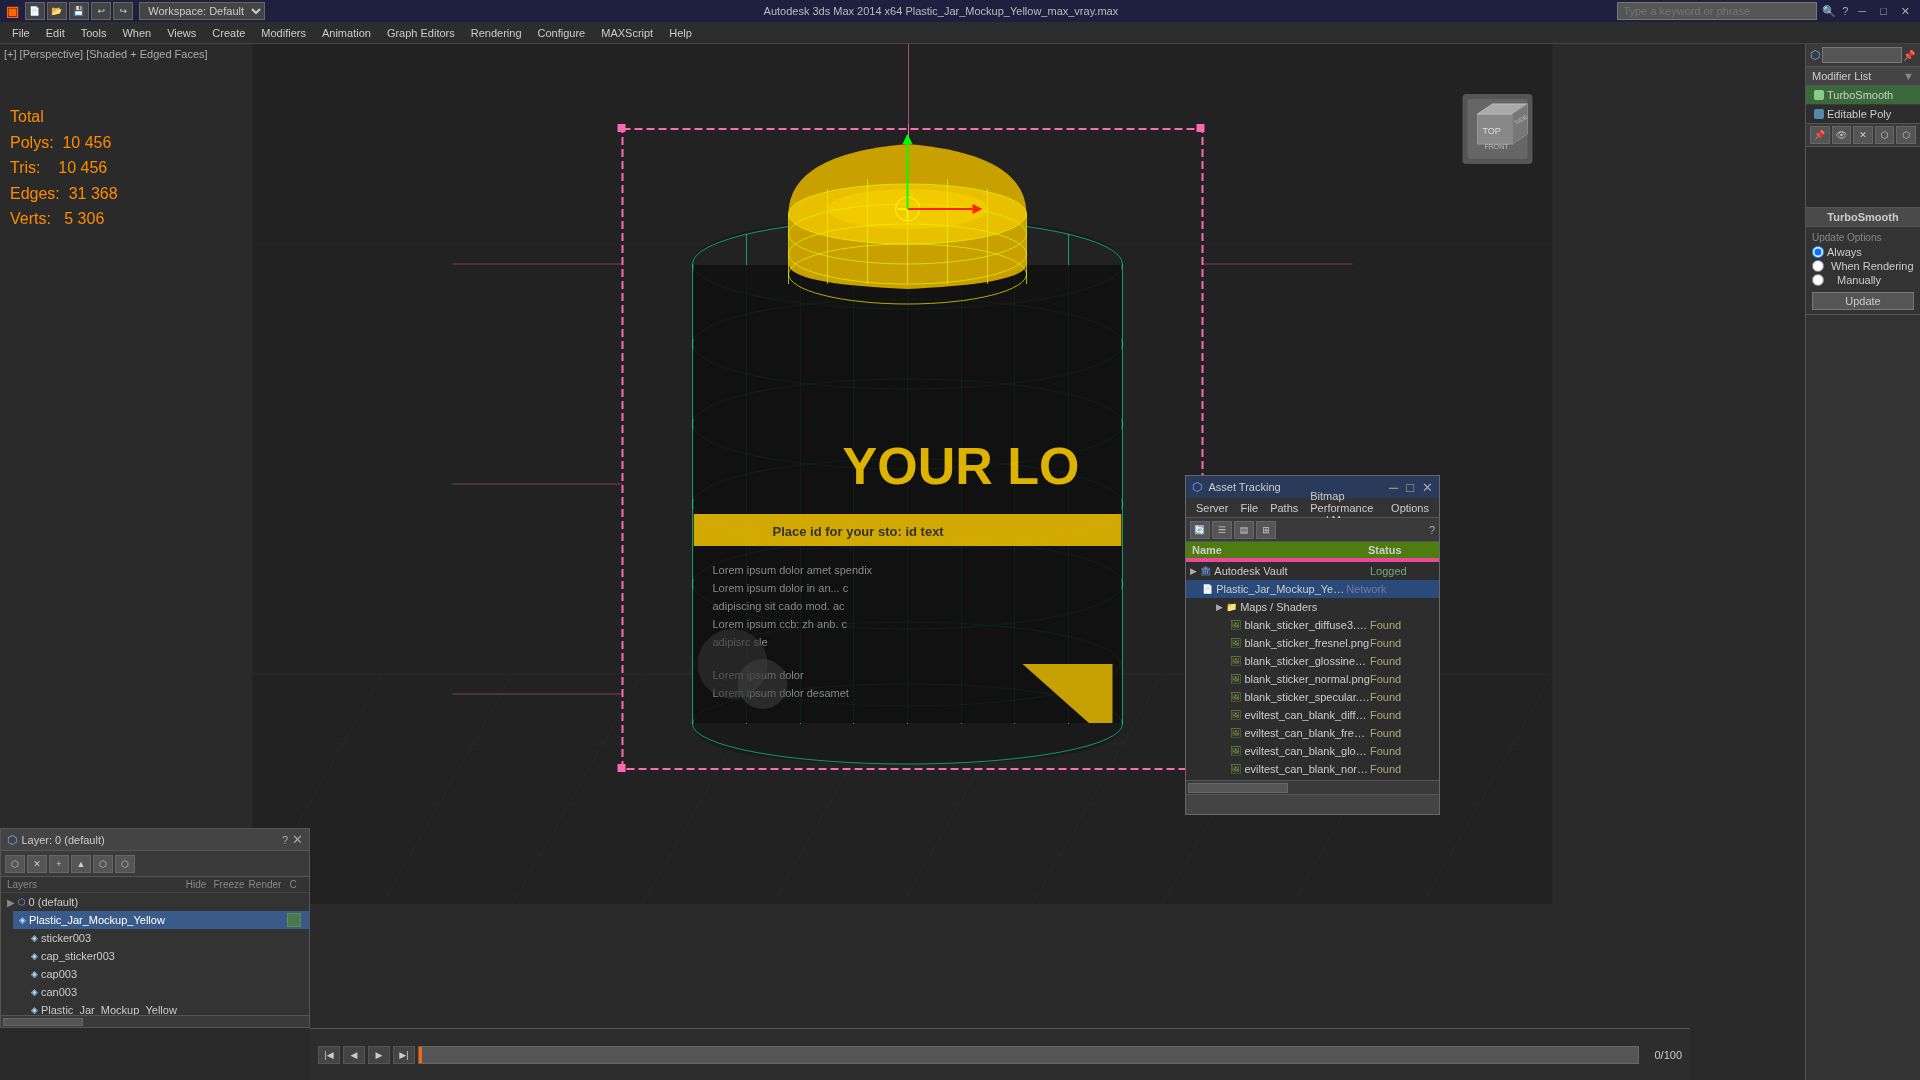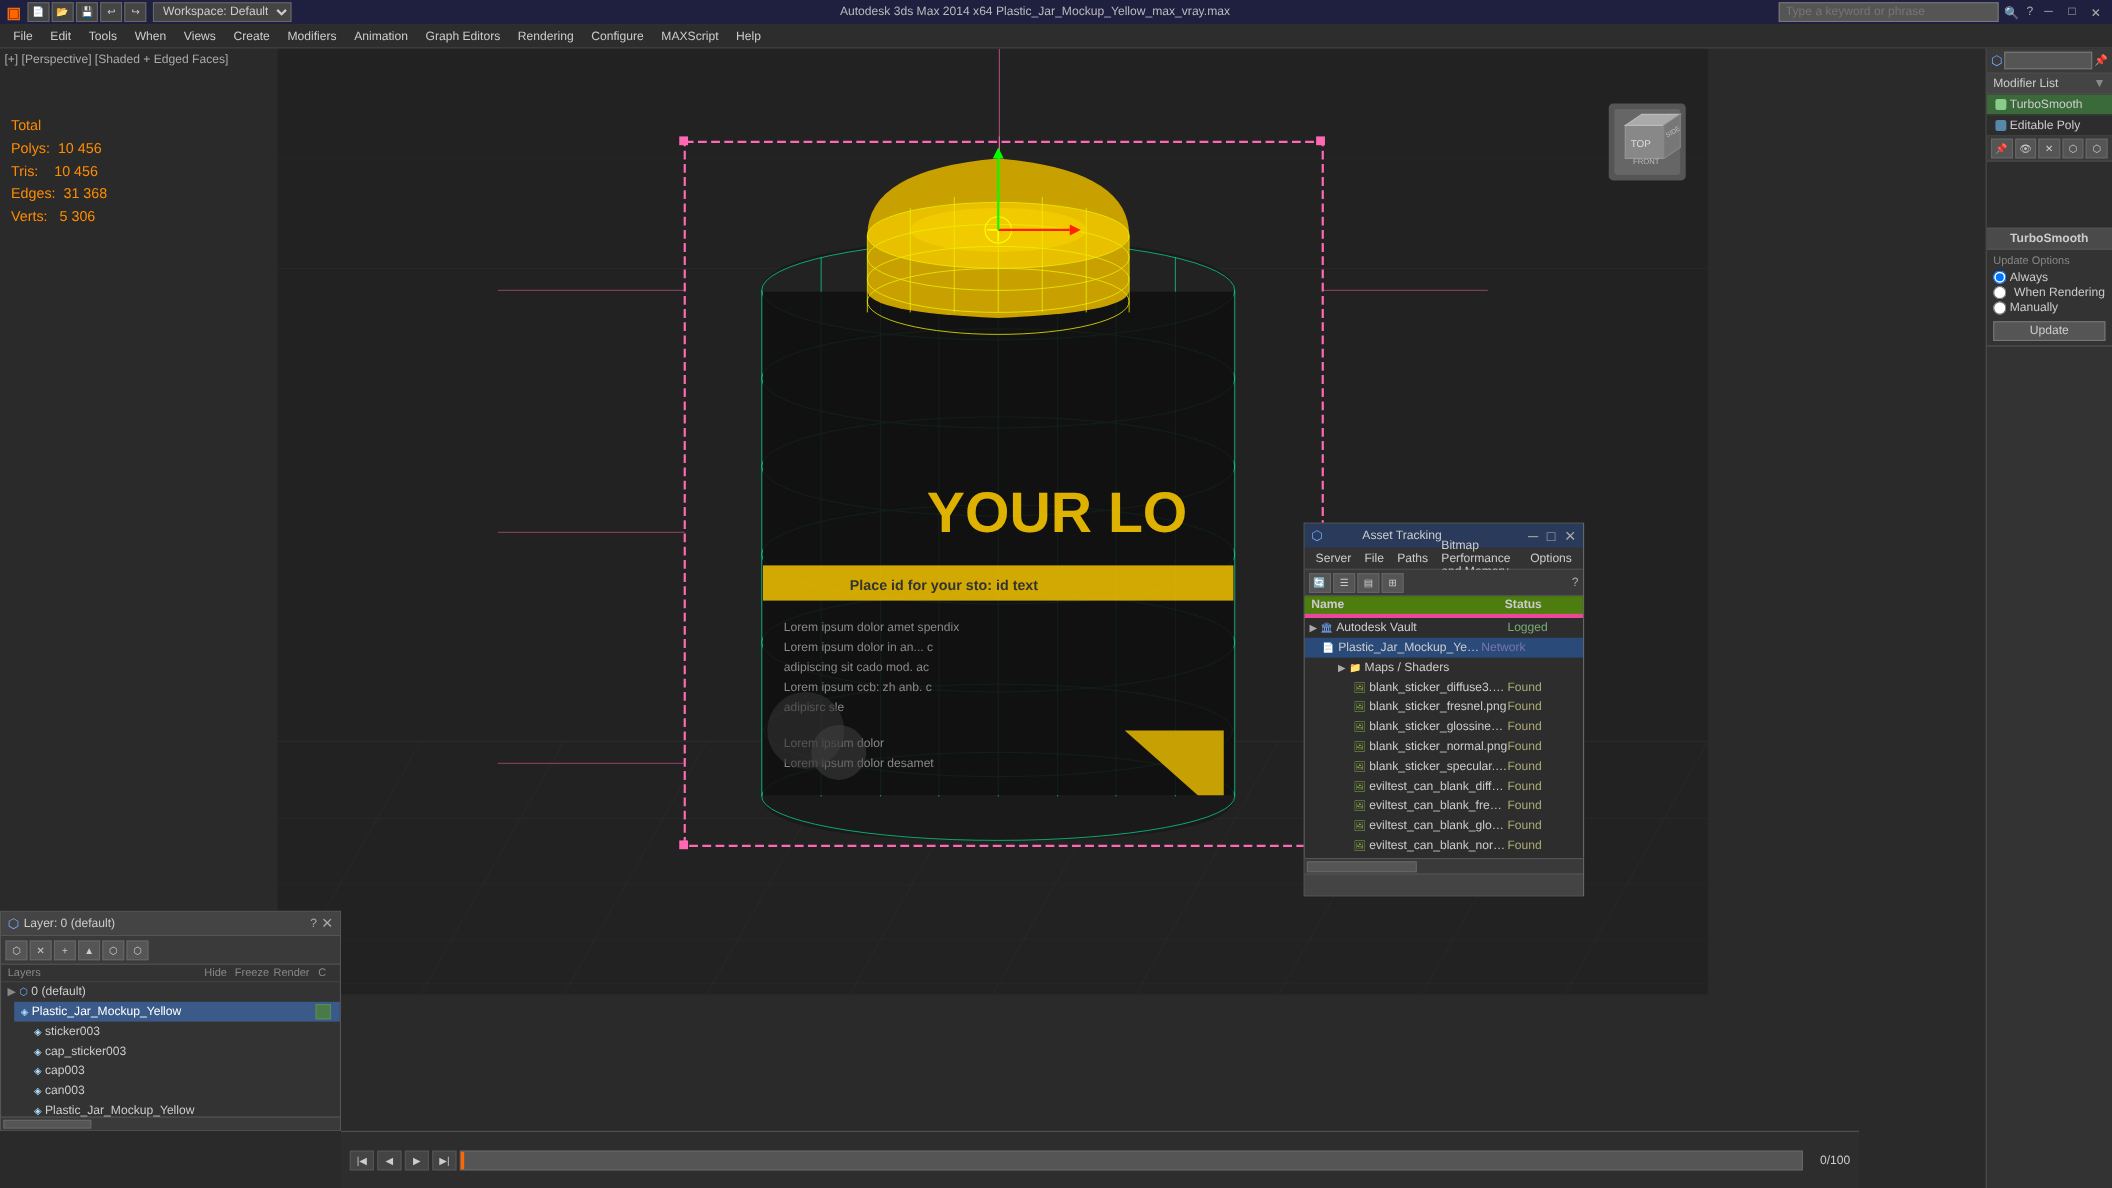--- a/index.html
+++ b/index.html
@@ -63,21 +63,21 @@
   <span style="padding:2px 8px;cursor:pointer;color:#ccc;font-size:11px;">MAXScript</span>
   <span style="padding:2px 8px;cursor:pointer;color:#ccc;font-size:11px;">Help</span>
 </div>
 
 <div style="display:flex; width:1920px; height:1036px; overflow:hidden;">
 
   <div id="viewport-area" style="flex:1; position:relative; background:#2a2a2a; overflow:hidden;">
 
     <div style="position:absolute;top:4px;left:4px;color:#aaa;font-size:11px;z-index:10;">[+] [Perspective] [Shaded + Edged Faces]</div>
 
-    <div style="position:absolute;top:60px;left:10px;color:#ff8c00;font-size:13px;z-index:10;line-height:1.6;">
+    <div style="position:absolute;top:60px;left:10px;color:#ff8c00;font-size:16px;z-index:10;line-height:1.6;">
       <div>Total</div>
       <div><span>Polys:</span> &nbsp;<span>10 456</span></div>
       <div><span>Tris:</span> &nbsp;&nbsp;&nbsp;<span>10 456</span></div>
       <div><span>Edges:</span> &nbsp;<span>31 368</span></div>
       <div><span>Verts:</span> &nbsp;&nbsp;<span>5 306</span></div>
     </div>
 
     <svg style="position:absolute;top:0;left:0;width:100%;height:860px;" viewBox="0 0 1300 860" preserveAspectRatio="xMidYMid meet">
       <defs>
         <pattern id="grid" width="60" height="60" patternUnits="userSpaceOnUse">
@@ -354,36 +354,36 @@
     <div style="padding:4px 6px;border-bottom:1px solid #555;">
       <div style="color:#888;font-size:10px;padding:1px 0;">Update Options</div>
       <div style="display:flex;align-items:center;margin:2px 0;gap:3px;">
         <input type="radio" name="update" checked="" style="width: 12px; height: 12px;">
         <span style="color:#ccc;font-size:11px;">Always</span>
       </div>
       <div style="display:flex;align-items:center;margin:2px 0;gap:7px;">
         <input type="radio" name="update" style="width: 12px; height: 12px;">
         <span style="color:#ccc;font-size:11px;">When Rendering</span>
       </div>
-      <div style="display:flex;align-items:flex-start;margin:2px 0;gap:3px;">
+      <div style="display:flex;align-items:flex-start;margin:2px 0;gap:13px;">
         <input type="radio" name="update" style="width: 12px; height: 12px;">
         <span style="color:#ccc;font-size:11px;">Manually</span>
       </div>
       <button style="margin-top:4px;background:#555;border:1px solid #777;color:#ccc;padding:2px 12px;cursor:pointer;font-size:11px;width:100%;">Update</button>
     </div>
 
   </div>
 </div>
 
 <div id="asset-panel">
 
   <div style="height:22px;background:#2a3a5a;display:flex;align-items:center;justify-content:space-between;padding:0 6px;">
     <div style="display:flex;align-items:center;gap:6px;">
       <span style="color:#77aaff;font-size:12px;">⬡</span>
-      <span style="color:#ccc;font-size:11px;margin-left:30px;">Asset Tracking</span>
+      <span style="color:#ccc;font-size:11px;">Asset Tracking</span>
     </div>
     <div style="display:flex;gap:8px;">
       <span style="color:#aaa;cursor:pointer;font-size:13px;">─</span>
       <span style="color:#aaa;cursor:pointer;font-size:13px;">□</span>
       <span style="color:#aaa;cursor:pointer;font-size:13px;">✕</span>
     </div>
   </div>
 
   <div style="height:20px;background:#333;display:flex;align-items:center;padding:0 4px;border-bottom:1px solid #555;">
     <span style="padding:1px 6px;color:#ccc;font-size:11px;cursor:pointer;">Server</span>

